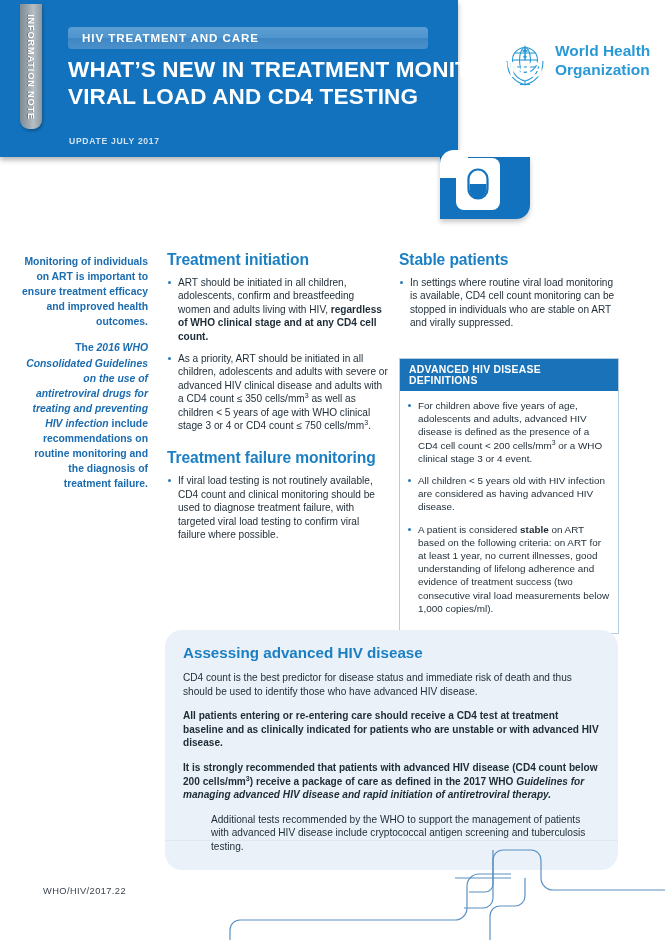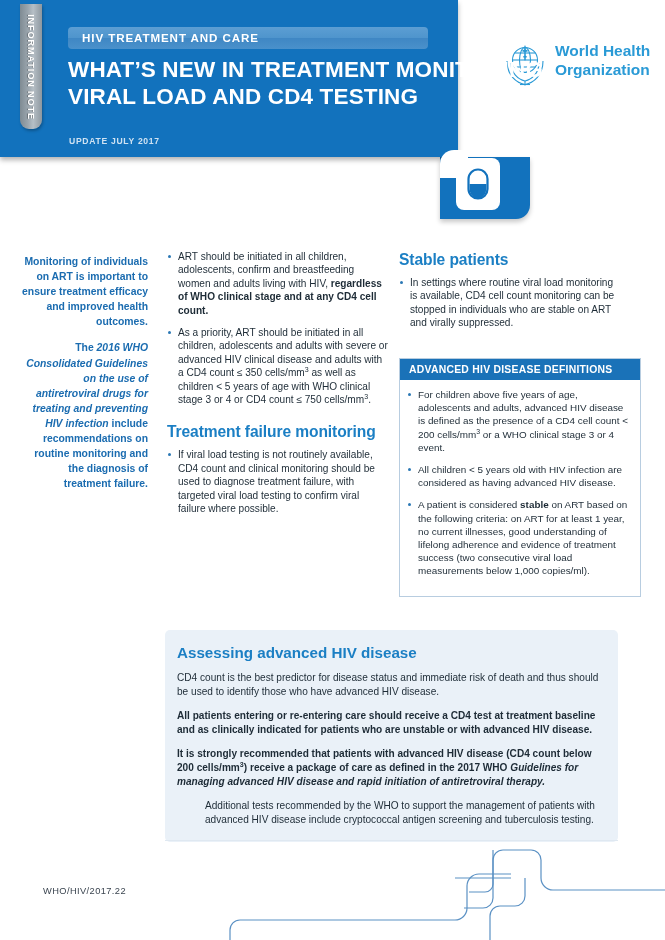--- a/index.html
+++ b/index.html
@@ -237,21 +237,21 @@
     background: #2b78b5;
   }
   ul.bl li b { font-weight: bold; }
   sup { font-size: 70%; vertical-align: super; line-height: 0; }
 
   
   .adv-box {
     position: absolute;
     left: 399px;
     top: 118px;
-    width: 242px;
+    width: 220px;
     border: 1px solid #b8cde0;
     background: #ffffff;
     box-sizing: border-box;
   }
   .adv-head {
     background: #1a72b8;
     color: #ffffff;
     font-size: 10.4px;
     font-weight: bold;
     letter-spacing: 0.25px;
@@ -264,22 +264,22 @@
     margin-bottom: 9px;
   }
 
   
   .panel {
     position: absolute;
     left: 165px;
     top: 630px;
     width: 453px;
     background: #eaf1f8;
-    border-radius: 5px;
-    padding: 14px 18px 16px 12px;
+    border-radius: 17px;
+    padding: 14px 18px 16px 18px;
     box-sizing: border-box;
   }
   .panel h2 {
     margin: 0 0 9px 0;
     color: #1b7fc4;
     font-size: 15.2px;
     font-weight: bold;
     line-height: 18px;
   }
   .panel p {
@@ -374,20 +374,21 @@
 </div>
 
 <div class="content">
 
   <div class="col-left">
     <p>Monitoring of individuals on ART is important to ensure treatment efficacy and improved health outcomes.</p>
     <p><span>The </span><em>2016 WHO Consolidated Guidelines on the use of antiretroviral drugs for treating and preventing HIV infection</em><span> include recommendations on routine monitoring and the diagnosis of treatment failure.</span></p>
   </div>
 
   <div class="col-mid">
+    <h2 class="sec">Treatment initiation</h2>
     <ul class="bl">
       <li><span>ART should be initiated in all children, adolescents, confirm and breastfeeding women and adults living with HIV, </span><b>regardless of WHO clinical stage and at any CD4 cell count.</b></li>
       <li><span>As a priority, ART should be initiated in all children, adolescents and adults with severe or advanced HIV clinical disease and adults with a CD4 count ≤ 350 cells/mm</span><sup>3</sup><span> as well as children &lt; 5 years of age with WHO clinical stage 3 or 4 or CD4 count ≤ 750 cells/mm</span><sup>3</sup><span>.</span></li>
     </ul>
 
     <h2 class="sec second">Treatment failure monitoring</h2>
     <ul class="bl">
       <li><span>If viral load testing is not routinely available, CD4 count and clinical monitoring should be used to diagnose treatment failure, with targeted viral load testing to confirm viral failure where possible.</span></li>
     </ul>
   </div>

